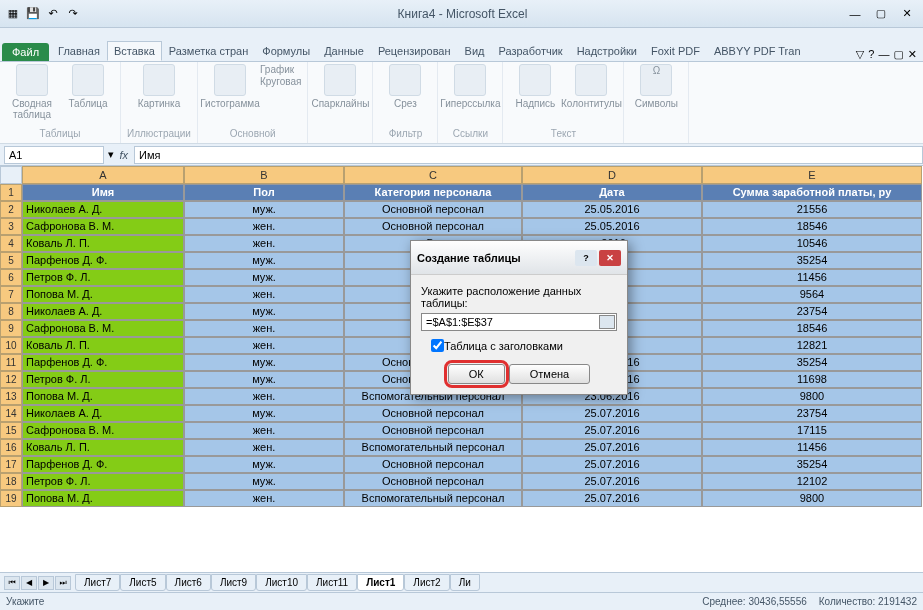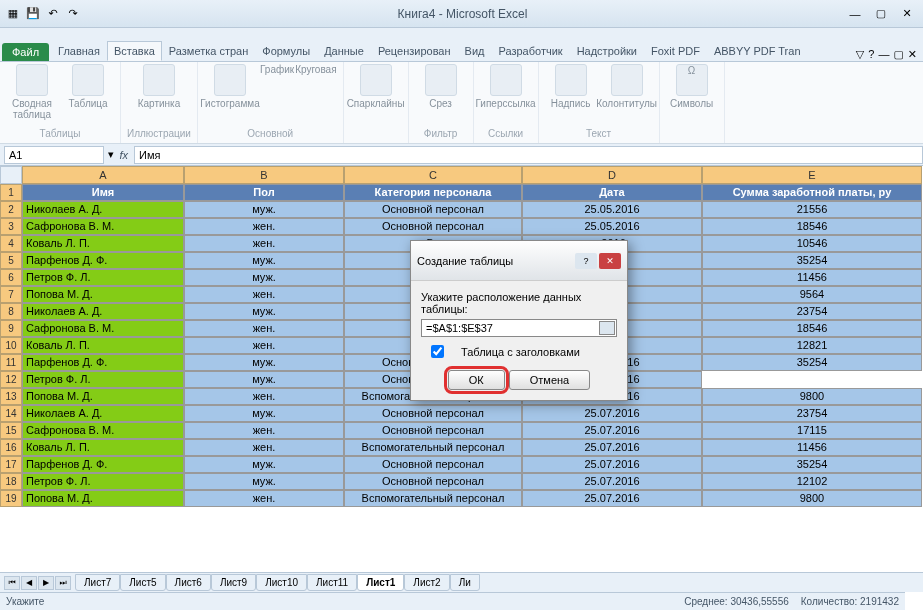--- a/index.html
+++ b/index.html
@@ -17,21 +17,21 @@
 .tab { padding: 3px 6px; font-size: 11px; color: #456; border: 1px solid transparent; }
 .tab.active { background: #f5f8fb; border: 1px solid #b8c8d8; border-bottom: 1px solid #f5f8fb; }
 .help-icons { margin-left: auto; display: flex; gap: 4px; padding-right: 6px; }
 
 .ribbon { height: 82px; background: #f5f8fb; display: flex; border-bottom: 1px solid #b8c8d8; opacity: 0.65; }
 .ribbon-group { display: flex; flex-direction: column; align-items: center; padding: 2px 6px; border-right: 1px solid #d6e0ea; justify-content: space-between; }
 .group-items { display: flex; gap: 4px; align-items: flex-start; }
 .big-btn { display: flex; flex-direction: column; align-items: center; gap: 2px; width: 52px; text-align: center; font-size: 10px; color: #456; }
 .big-icon { width: 32px; height: 32px; background: #dce6ef; border: 1px solid #b8c8d8; border-radius: 3px; }
 .group-label { font-size: 10px; color: #678; padding-bottom: 2px; }
-.small-list { display: flex; flex-direction: row; gap: 1px; font-size: 10px; color: #456; }
+.small-list { display: flex; flex-direction: column; gap: 1px; font-size: 10px; color: #456; }
 
 .formula-bar { height: 22px; background: #e8f0f8; display: flex; align-items: center; border-bottom: 1px solid #b8c8d8; }
 .name-box { width: 100px; border: 1px solid #b8c8d8; background: #fff; padding: 2px 4px; margin: 0 4px; font-size: 11px; }
 .fx-label { padding: 0 6px; color: #456; font-style: italic; }
 .formula-input { flex: 1; border: 1px solid #b8c8d8; background: #fff; padding: 2px 4px; font-size: 11px; }
 
 .grid { position: relative; }
 .col-headers { display: grid; grid-template-columns: 22px 162px 160px 178px 180px 220px; }
 .sel-all { background: #e8f0f8; border: 1px solid #b8c8d8; }
 .col-h { background: #f7c97f; border: 1px solid #b8a070; text-align: center; padding: 2px; font-size: 11px; color: #333; }
@@ -41,34 +41,34 @@
 .header-row .cell { background: #5a7fb4; color: #fff; text-align: center; font-weight: bold; }
 .cell.col-a { background: #84cc16; }
 .cell.center { text-align: center; }
 
 .sheet-tabs { position: absolute; bottom: 18px; left: 0; right: 0; height: 20px; background: #e8f0f8; display: flex; align-items: center; border-top: 1px solid #b8c8d8; font-size: 10px; }
 .sheet-nav { display: flex; gap: 1px; padding: 0 4px; }
 .sheet-nav-btn { width: 16px; height: 14px; background: #dce6ef; border: 1px solid #b8c8d8; display:flex; align-items:center; justify-content:center; font-size:8px; }
 .sheet-tab { padding: 2px 8px; background: #e8f0f8; border: 1px solid #b8c8d8; border-radius: 0 0 3px 3px; }
 .sheet-tab.active { background: #fff; font-weight: bold; }
 
-.status-bar { position: absolute; bottom: 0; left: 0; right: 18px; height: 18px; background: #e8f0f8; display: flex; align-items: center; padding: 0 6px; font-size: 10px; color: #456; border-top: 1px solid #b8c8d8; }
+.status-bar { position: absolute; bottom: 0; left: 0; right: 0; height: 18px; background: #e8f0f8; display: flex; align-items: center; padding: 0 6px; font-size: 10px; color: #456; border-top: 1px solid #b8c8d8; }
 .status-spacer { flex: 1; }
 
 .dialog { position: absolute; left: 410px; top: 240px; width: 218px; background: #f0f0f0; border: 1px solid #888; box-shadow: 3px 3px 12px rgba(0,0,0,0.4); }
-.dialog-title { height: 40px; background: linear-gradient(#fefefe,#e0e4e8); display: flex; align-items: center; padding: 0 6px; font-size: 11px; border-bottom: 1px solid #ccc; }
+.dialog-title { height: 34px; background: linear-gradient(#fefefe,#e0e4e8); display: flex; align-items: center; padding: 0 6px; font-size: 11px; border-bottom: 1px solid #ccc; font-weight: bold; }
 .dialog-title-text { flex: 1; }
 .dlg-btn { width: 22px; height: 16px; margin-left: 2px; display:flex; align-items:center; justify-content:center; font-size:9px; }
 .dlg-close { background: #c94142; color: #fff; border-radius: 2px; }
 .dlg-help { background: #dce6ef; border-radius: 2px; }
 .dialog-body { padding: 10px; font-size: 11px; }
 .dlg-input { width: 100%; border: 1px solid #888; padding: 2px 4px; font-size: 11px; margin: 4px 0 8px; background: #fff; position:relative; }
 .dlg-input-wrap { position: relative; }
 .range-btn { position: absolute; right: 2px; top: 6px; width: 16px; height: 14px; background: #dce6ef; border: 1px solid #888; }
-.chk-row { display: flex; align-items: center; gap: 17px; margin-bottom: 12px; padding-left: 10px; }
+.chk-row { display: flex; align-items: center; gap: 0; margin-bottom: 12px; padding-left: 10px; }
 .dlg-buttons { display: flex; gap: 4px; justify-content: center; }
 .dlg-button { padding: 3px 20px; border: 1px solid #888; background: linear-gradient(#fefefe,#e0e0e0); border-radius: 3px; font-size: 11px; }
 .ok-highlight { position: relative; }
 .ok-highlight::before { content: ''; position: absolute; inset: -5px; border: 3px solid #e03030; border-radius: 8px; }
 </style>
 </head>
 <body>
 
 <div class="title-bar">
   <div class="qat">
@@ -298,20 +298,21 @@
     <div class="cell center">Основной персонал</div>
     <div class="cell center">23.06.2016</div>
     <div class="cell center">35254</div>
       </div>
       <div class="row">
         <div class="row-h">12</div>
     <div class="cell col-a">Петров Ф. Л.</div>
     <div class="cell center">муж.</div>
     <div class="cell center">Основной персонал</div>
     <div class="cell center">23.06.2016</div>
+    <div class="cell center">11698</div>
       </div>
       <div class="row">
         <div class="row-h">13</div>
     <div class="cell col-a">Попова М. Д.</div>
     <div class="cell center">жен.</div>
     <div class="cell center">Вспомогательный персонал</div>
     <div class="cell center">23.06.2016</div>
     <div class="cell center">9800</div>
       </div>
       <div class="row">

